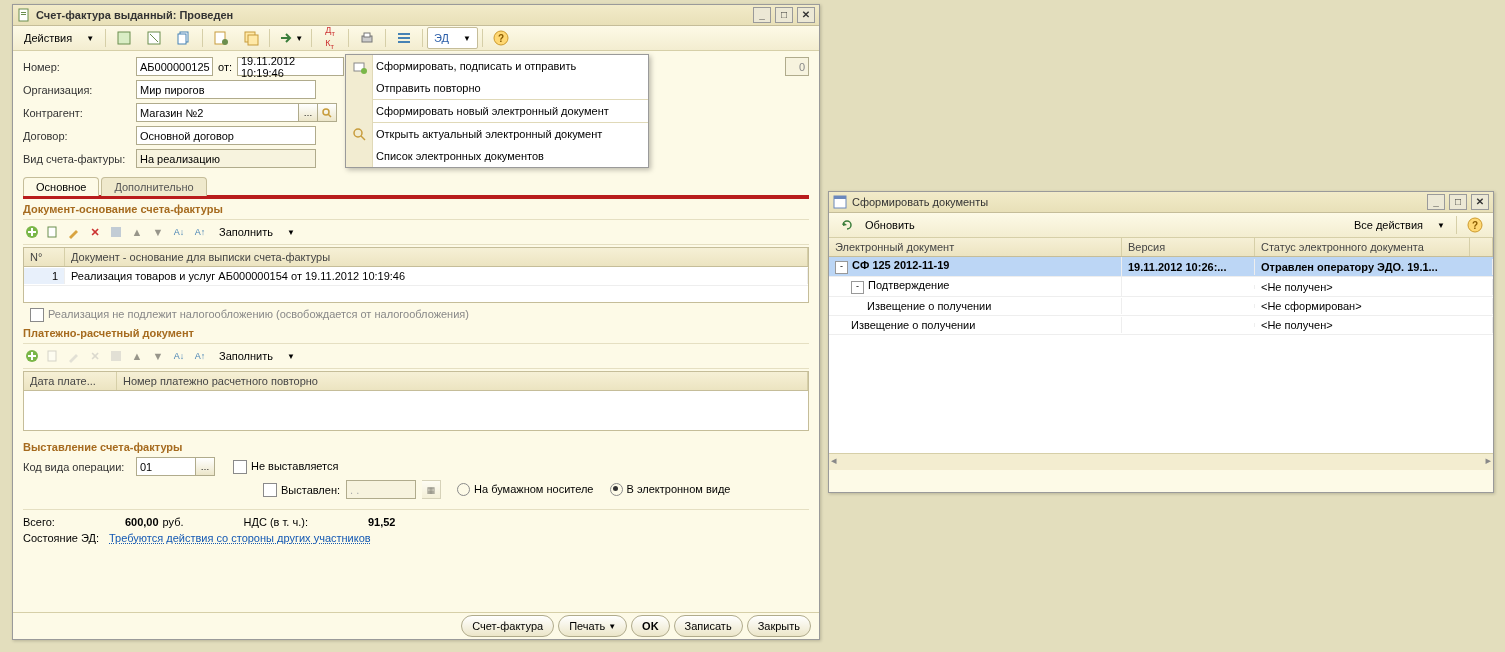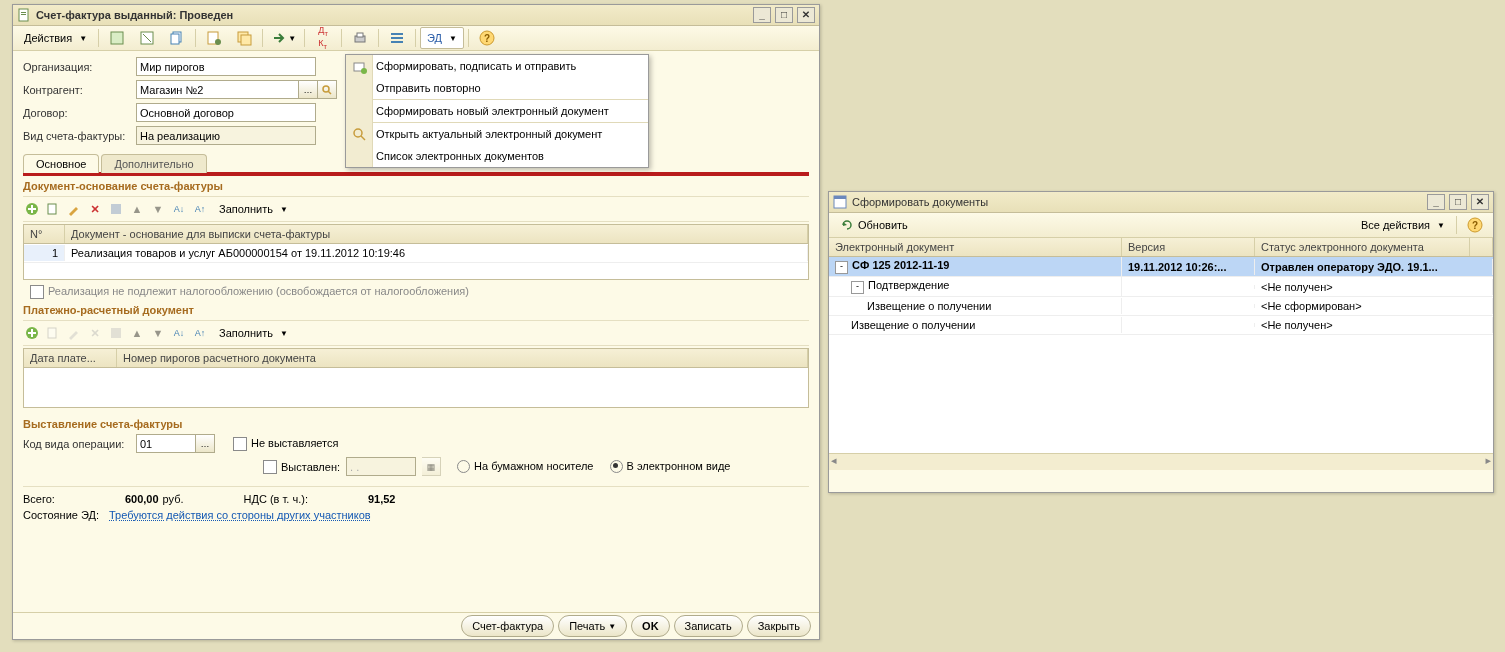--- a/index.html
+++ b/index.html
@@ -3,21 +3,21 @@
 <meta charset="utf-8">
 <style>
 html,body{margin:0;padding:0;font-family:Arial,Tahoma,sans-serif;font-size:11px;background:#e3debd;height:652px;width:1505px;overflow:hidden}
 .window{position:absolute;background:#fdfae7;border:1px solid #9a9a9a;box-shadow:1px 1px 3px rgba(0,0,0,.2)}
 .titlebar{height:20px;background:linear-gradient(#f2ebc9,#e8e0b8);border-bottom:1px solid #c5bd99;display:flex;align-items:center;padding:0 4px;font-weight:bold;color:#333}
 .titlebar .ticon{width:14px;height:14px;margin-right:5px;display:inline-block}
 .wincontrols{margin-left:auto;display:flex;gap:4px}
 .winbtn{width:16px;height:14px;border:1px solid #9a9a9a;background:#ece8d5;display:flex;align-items:center;justify-content:center;font-size:10px;line-height:10px;cursor:default}
 .toolbar{height:24px;background:linear-gradient(#fdfae7,#f3edd0);border-bottom:1px solid #d6cfa8;display:flex;align-items:center;padding:0 4px;gap:2px}
 .tbtn{height:20px;min-width:20px;padding:0 3px;display:flex;align-items:center;justify-content:center;border:1px solid transparent;border-radius:2px}
-.tbtn.text{padding:0 6px;gap:4px}
+.tbtn.text{padding:0 6px;gap:11px}
 .tsep{width:1px;height:18px;background:#d6cfa8;margin:0 2px}
 .body{padding:6px 10px}
 .formrow{display:flex;align-items:center;margin-bottom:4px}
 .formlabel{width:113px;color:#333}
 .input{height:19px;border:1px solid #b0ab8c;background:#fff;padding:0 3px;display:flex;align-items:center;box-sizing:border-box}
 .input.ro{background:#f7f3de}
 .selbtn{width:18px;height:17px;border:1px solid #b0ab8c;border-left:none;background:linear-gradient(#fff,#ece6c9);display:flex;align-items:center;justify-content:center;font-size:9px}
 .tabs{display:flex;margin-top:6px;position:relative;border-top:2px solid transparent}
 .tab{padding:3px 12px;border:1px solid #c5bd99;border-bottom:none;background:#efe9cc;margin-right:2px;border-radius:4px 4px 0 0;position:relative;top:1px;color:#555}
 .tab.active{background:#fdfae7;border-color:#c5bd99;font-weight:normal;color:#000;z-index:2}
@@ -138,20 +138,34 @@
     <div class="tbtn">
         <svg width="16" height="16">
           <circle cx="8" cy="8" r="7" fill="#ffd873" stroke="#cc9a2e"></circle>
           <text x="8" y="12" text-anchor="middle" font-size="10" fill="#8a5c00" font-weight="bold">?</text>
         </svg>
       </div>
   </div>
 
   <div class="body">
     <div class="formrow">
+      <div class="formlabel">Номер:</div>
+      <div class="input" style="width:77px">
+          <span>АБ000000125</span>
+        </div>
+      <div style="margin:0 5px">от:</div>
+      <div class="input" style="width:107px">
+          <span>19.11.2012 10:19:46</span>
+        </div>
+      <div style="flex:1"></div>
+      <div class="input ro" style="width:24px;text-align:right;justify-content:flex-end;color:#888">
+          <span>0</span>
+        </div>
+    </div>
+    <div class="formrow">
       <div class="formlabel">Организация:</div>
       <div class="input" style="width:180px">
           <span>Мир пирогов</span>
         </div>
     </div>
     <div class="formrow">
       <div class="formlabel">Контрагент:</div>
       <div class="input" style="width:163px">
           <span>Магазин №2</span>
         </div>
@@ -267,21 +281,21 @@
             <span style="color:#4682b4;font-size:9px">A↑</span>
           </div>
         <div class="tbtn text">
             <span>Заполнить</span> 
             <span style="font-size:8px;margin-left:3px">▼</span>
           </div>
       </div>
       <div class="table" style="height:58px">
         <div class="thead">
           <div class="th" style="width:80px">Дата плате...</div>
-          <div class="th" style="flex:1">Номер пирогов расчетного документа</div>
+          <div class="th" style="flex:1">Номер платежно расчетного повторно</div>
         </div>
       </div>
 
       <div class="section-title" style="margin-top:10px">Выставление счета-фактуры</div>
       <div class="formrow">
         <div class="formlabel">Код вида операции:</div>
         <div class="input" style="width:60px">
             <span>01</span>
           </div>
         <div class="selbtn">…</div>

